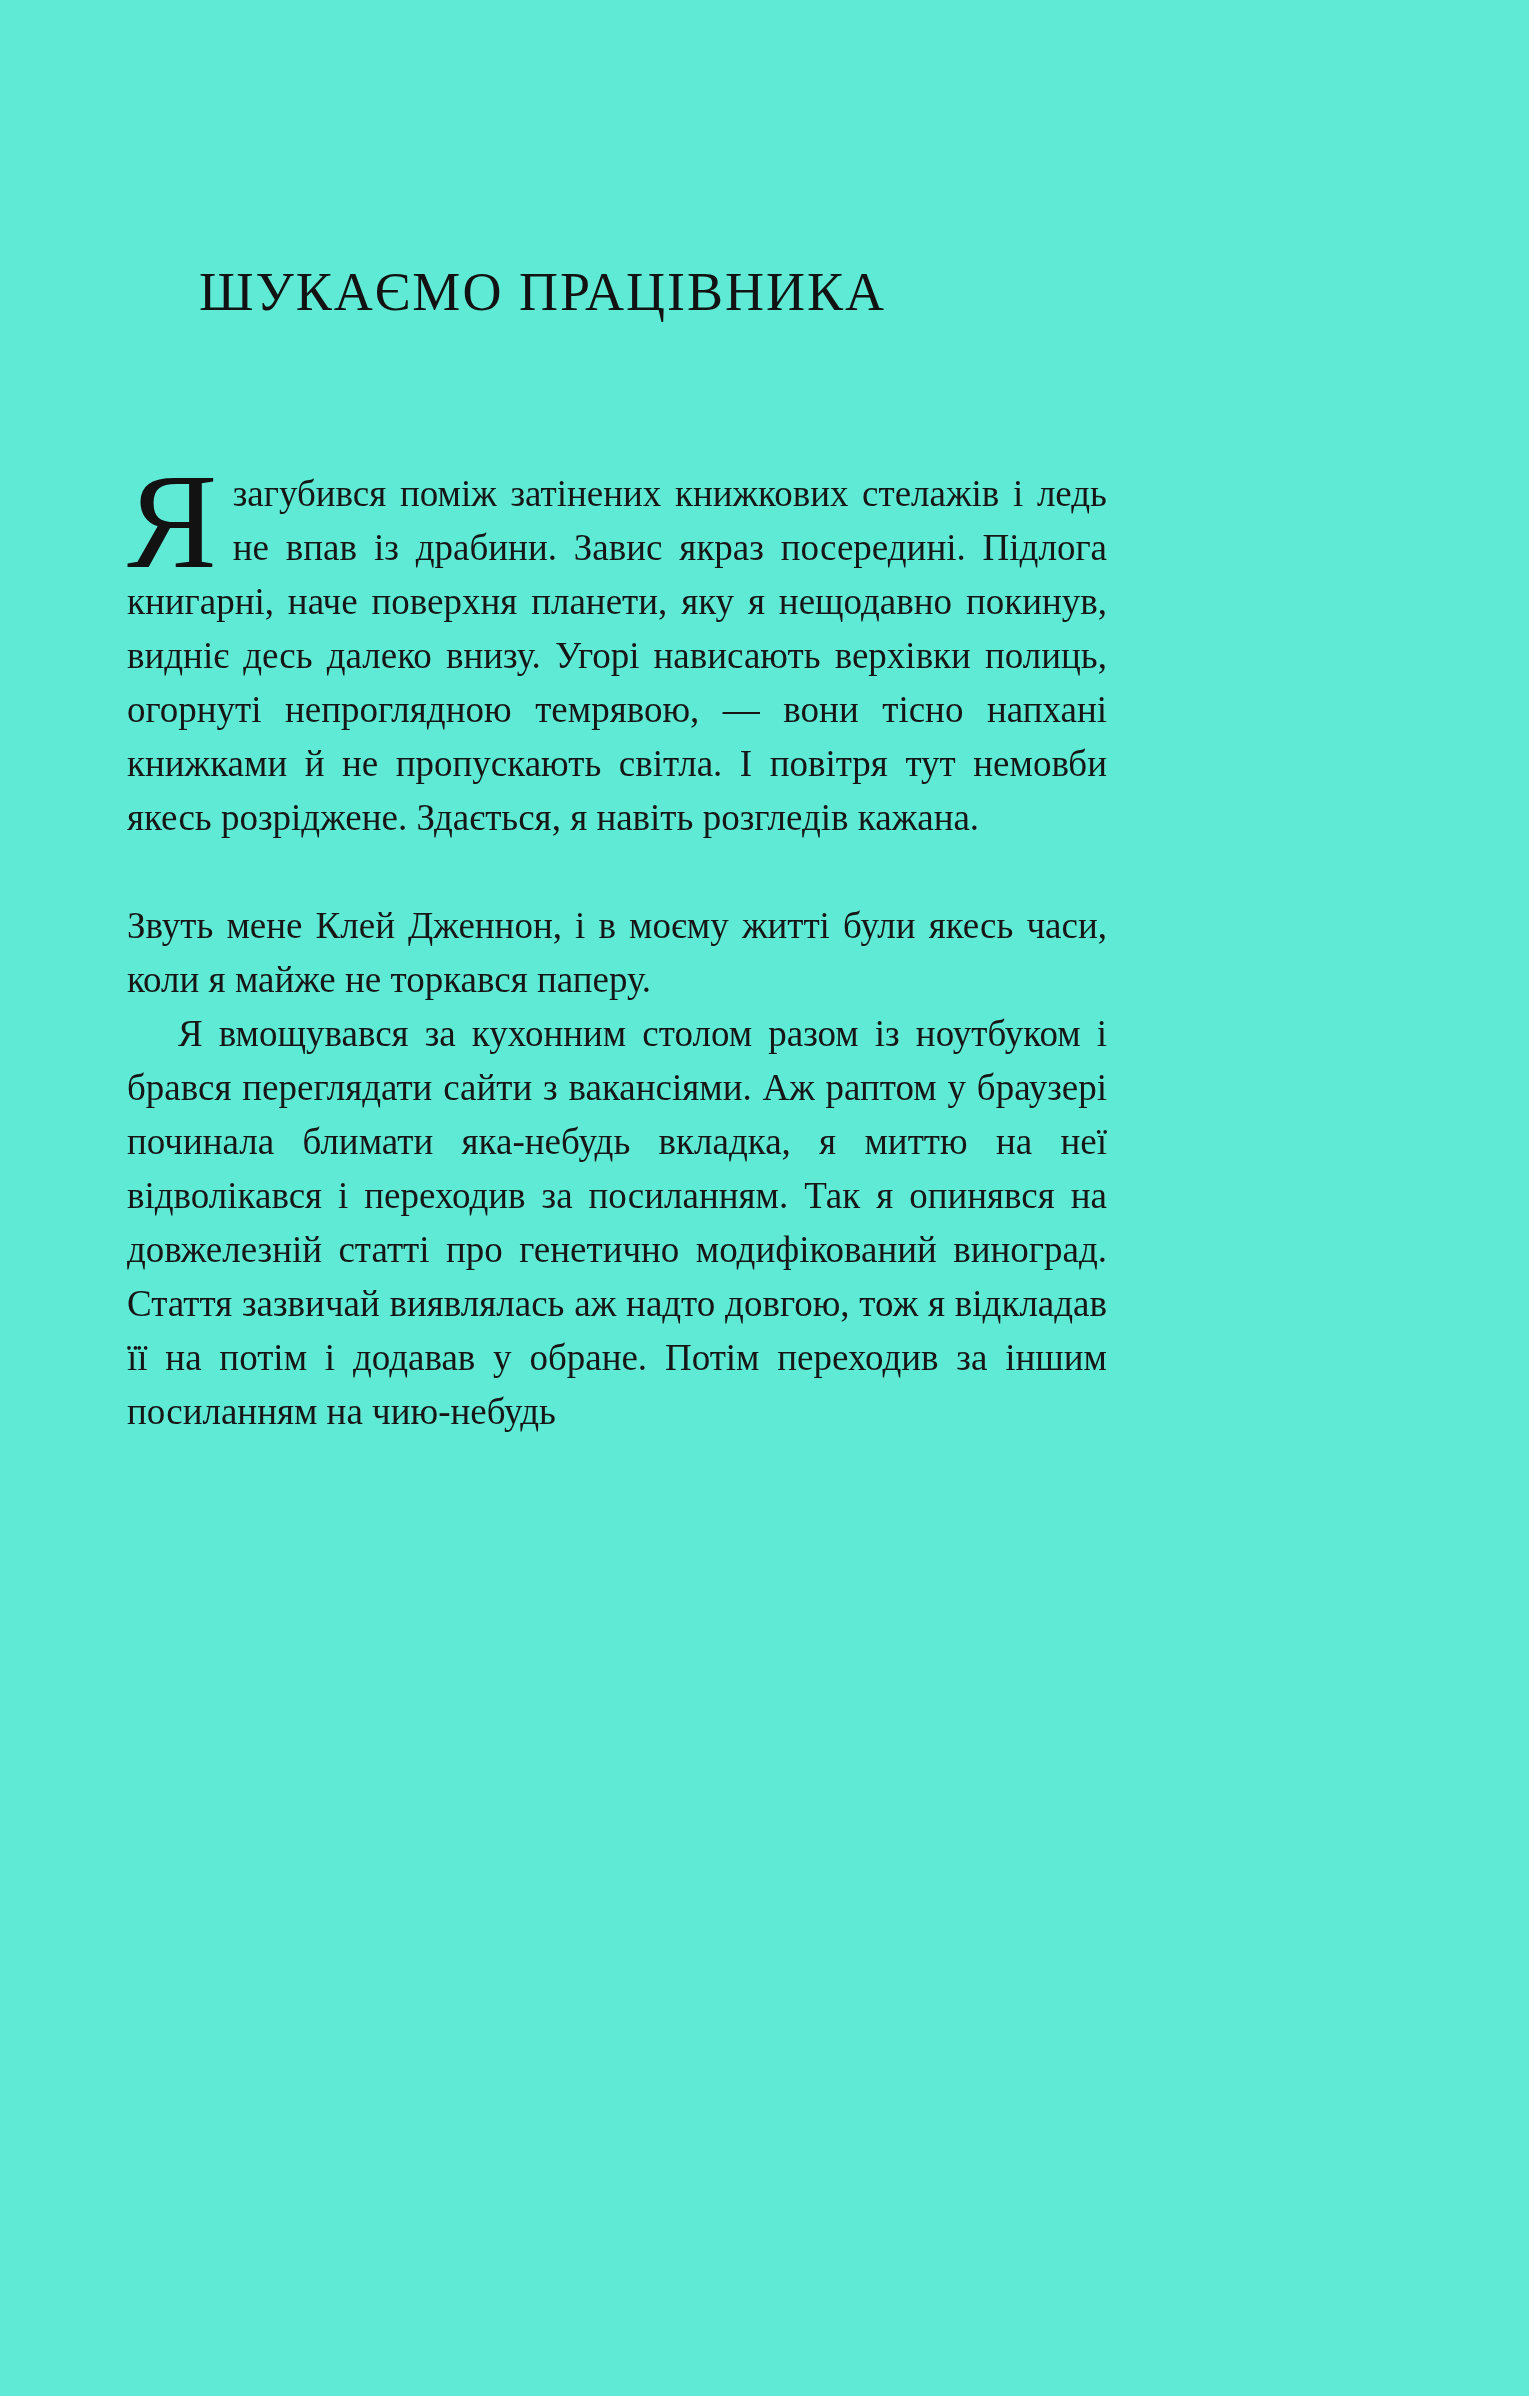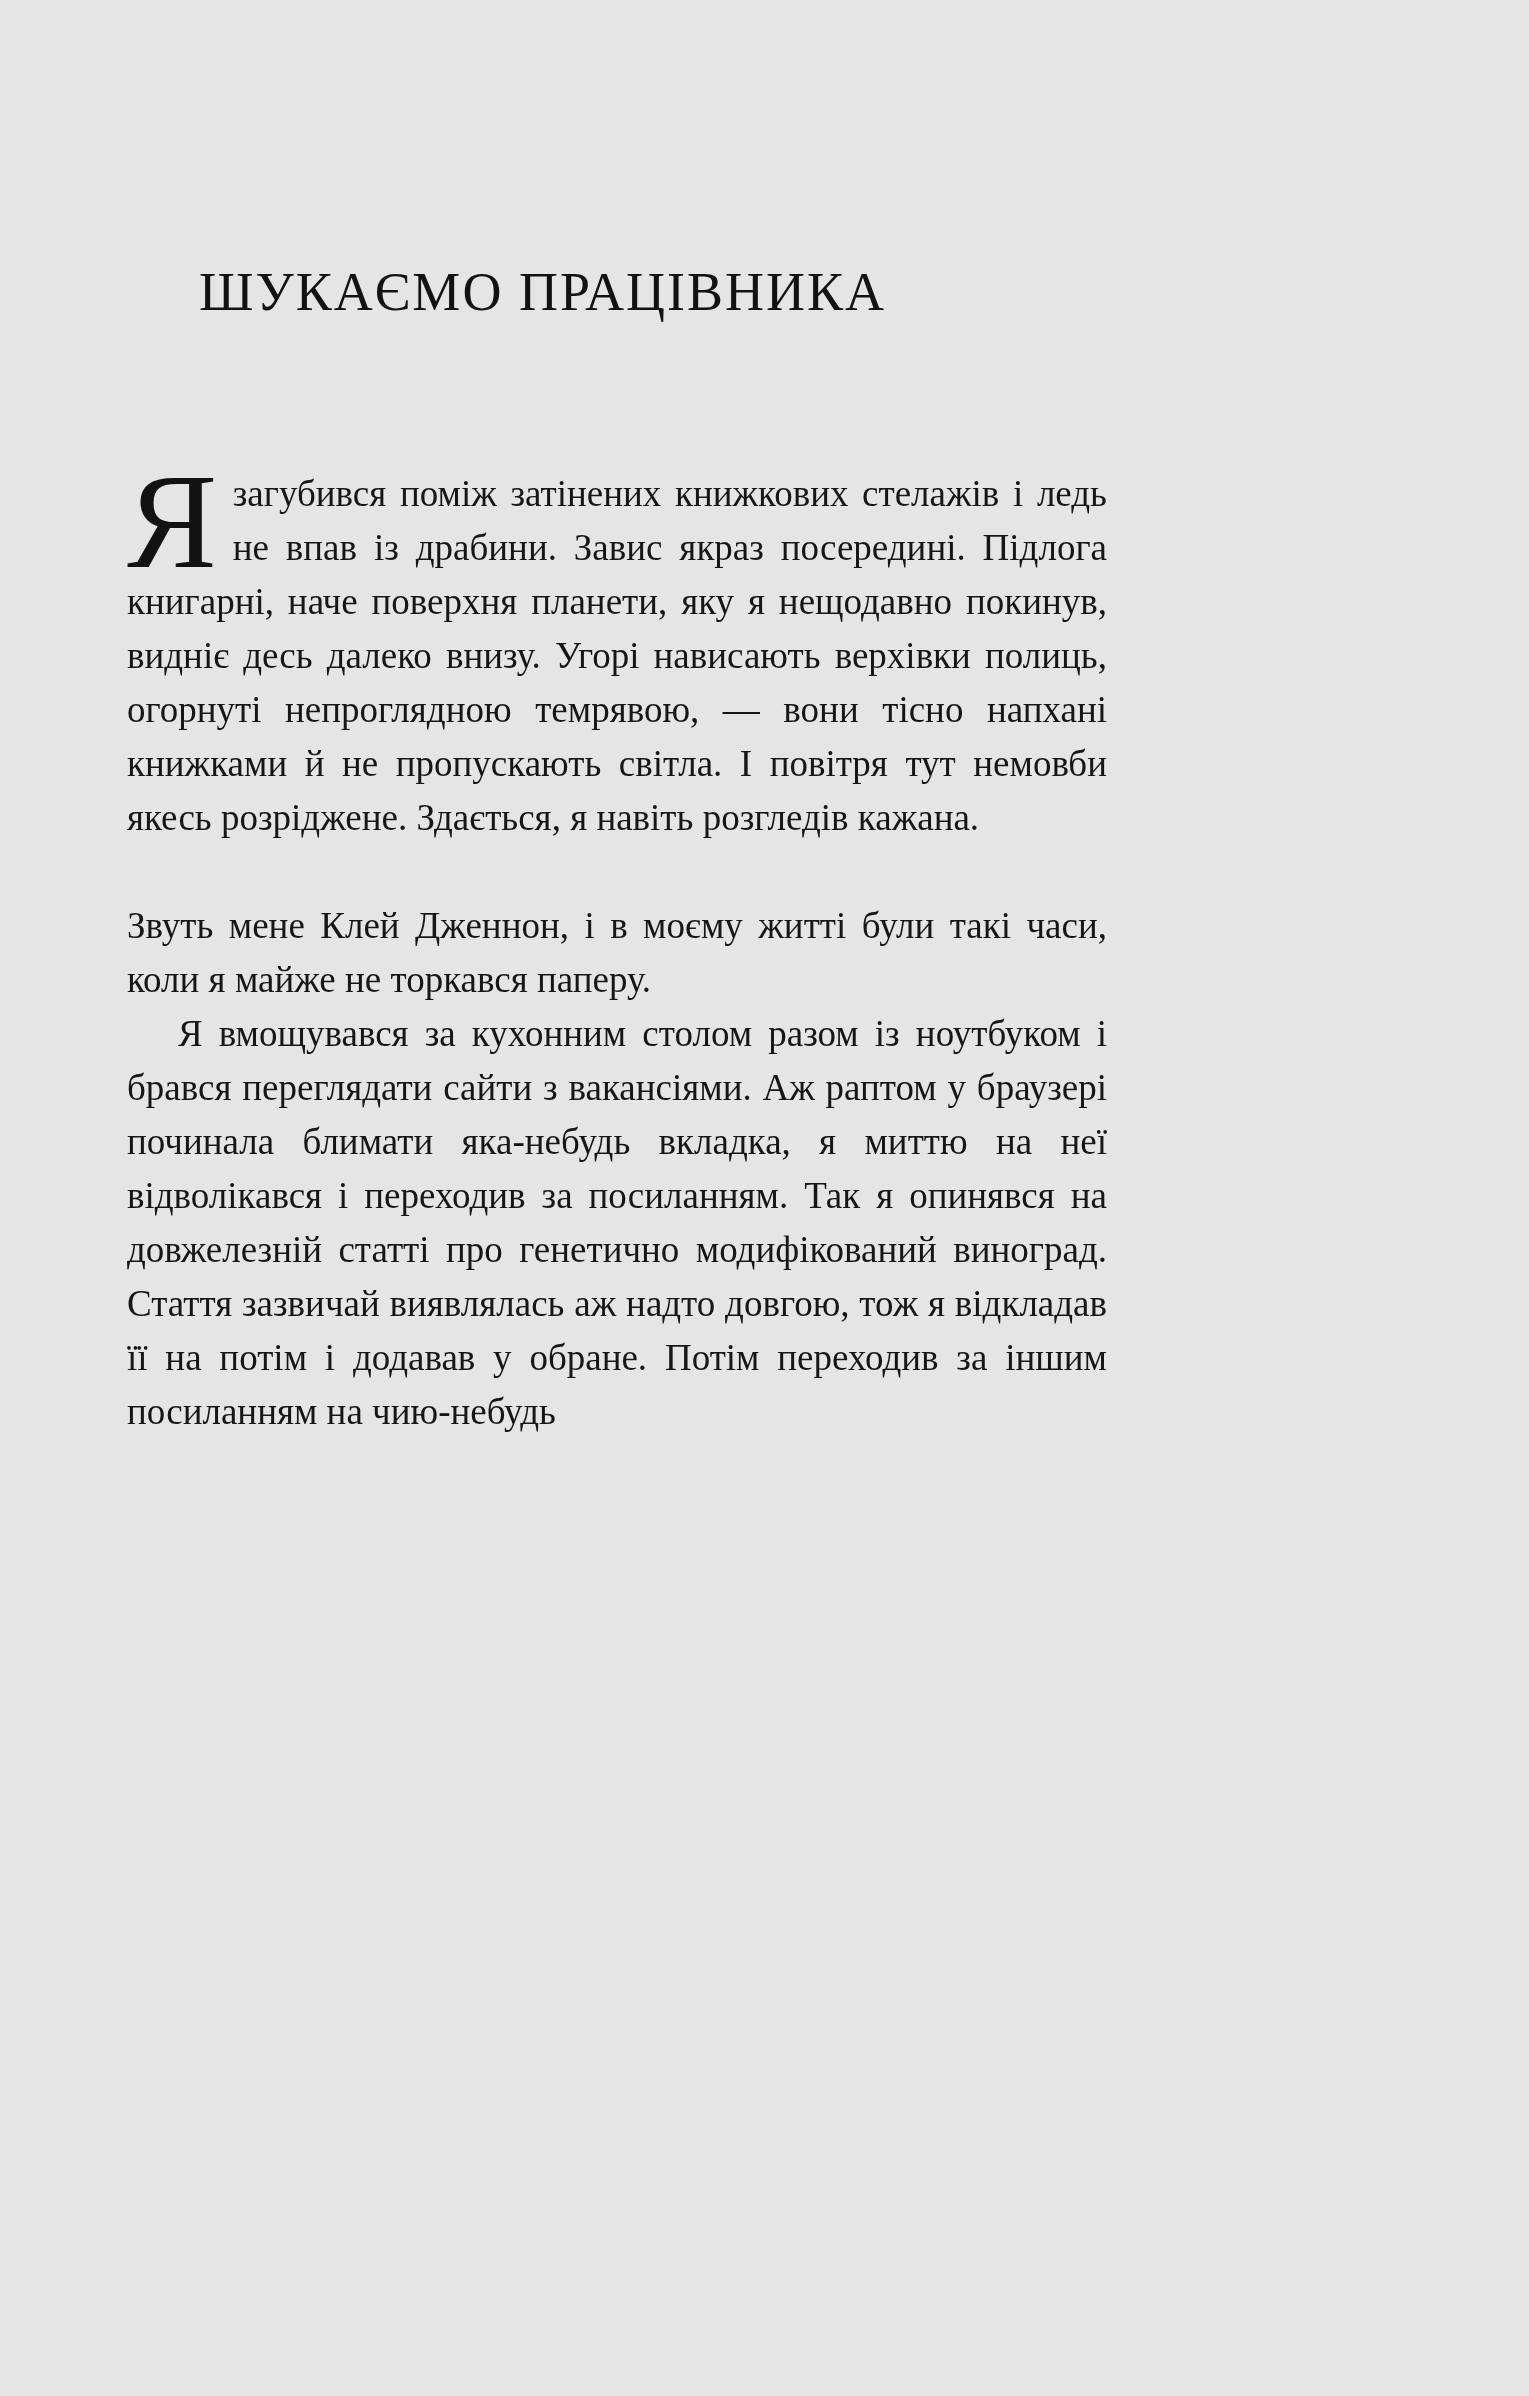--- a/index.html
+++ b/index.html
@@ -4,21 +4,21 @@
 <style>
   html, body {
     margin: 0;
     padding: 0;
     background: #ffffff;
   }
   .page {
     position: relative;
     width: 1529px;
     height: 2396px;
-    background: #e5e5e5;
+    background: #5eead4;
     color: #161616;
     font-family: "Liberation Serif", "DejaVu Serif", serif;
     overflow: hidden;
   }
   .chapter-title {
     position: absolute;
     left: 199px;
     top: 261px;
     margin: 0;
     font-size: 54px;
@@ -62,20 +62,20 @@
 <div class="page">
 
   <h1 class="chapter-title">ШУКАЄМО ПРАЦІВНИКА</h1>
 
   <div class="text-block">
 
     <p class="para first"><span class="dropcap">Я</span><span>загубився поміж затінених книжкових стелажів і ледь не впав із драбини. Завис якраз посередині. Підлога книгарні, наче поверхня планети, яку я нещодавно покинув, видніє десь далеко внизу. Угорі нависають верхівки полиць, огорнуті непроглядною темрявою, — вони тісно напхані книжками й не пропускають світла. І повітря тут немовби якесь розріджене. Здається, я навіть розгледів кажана.</span></p>
 
 
 
-    <p class="para section-start">Звуть мене Клей Дженнон, і в моєму житті були такі часи, коли я майже не торкався паперу.</p>
+    <p class="para section-start">Звуть мене Клей Дженнон, і в моєму житті були якесь часи, коли я майже не торкався паперу.</p>
 
     <p class="para indent">Я вмощувався за кухонним столом разом із ноутбуком і брався переглядати сайти з вакансіями. Аж раптом у браузері починала блимати яка-небудь вкладка, я миттю на неї відволікався і переходив за посиланням. Так я опинявся на довжелезній статті про генетично модифікований виноград. Стаття зазвичай виявлялась аж надто довгою, тож я відкладав її на потім і додавав у обране. Потім переходив за іншим посиланням на чию-небудь</p>
 
   </div>
 
 </div>
 
 
 </body></html>

